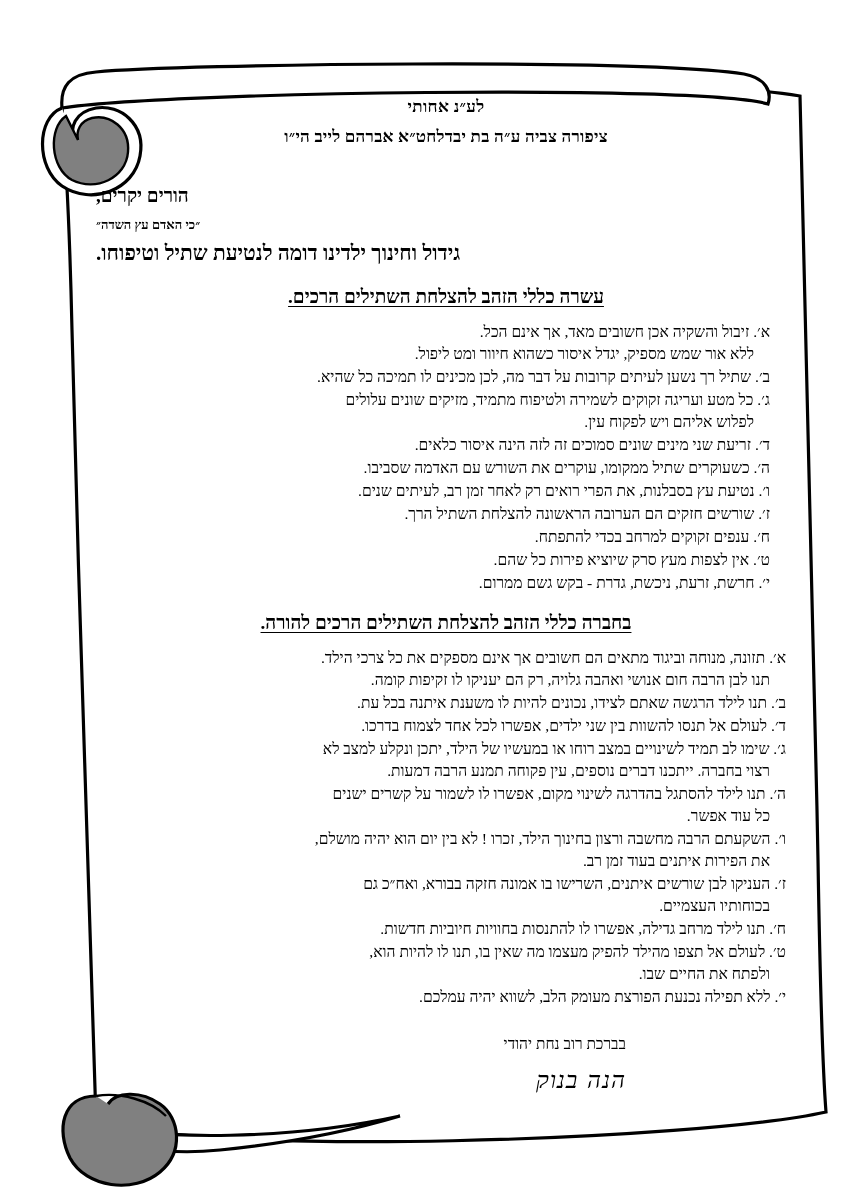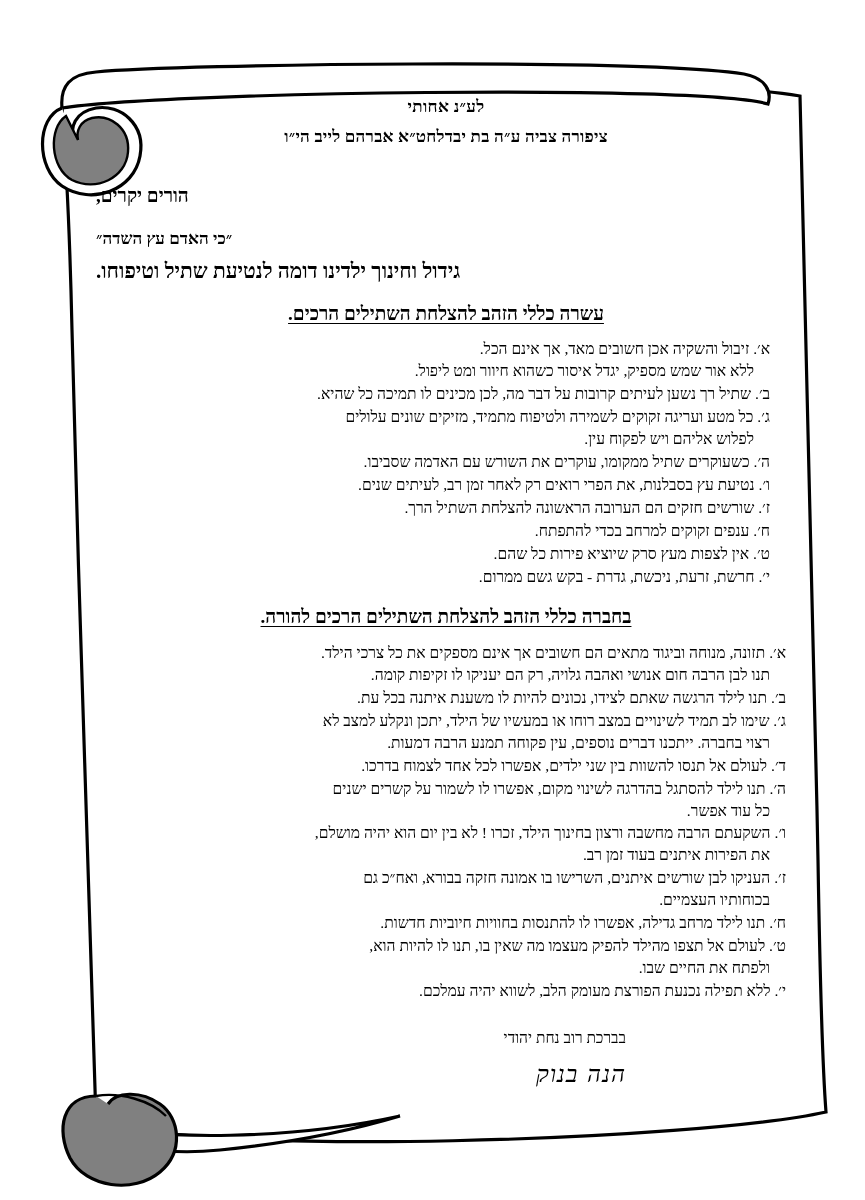--- a/index.html
+++ b/index.html
@@ -59,22 +59,22 @@
   .intro-block {
     margin-top: 34px;
     text-align: left;
   }
   .intro-title {
     font-weight: bold;
     font-size: 19px;
   }
   .intro-verse {
     font-weight: bold;
-    font-size: 17px;
-    margin-top: 20px;
+    font-size: 13px;
+    margin-top: 8px;
   }
   .intro-sub {
     font-weight: bold;
     font-size: 21px;
     margin-top: 6px;
   }
 
   .section-heading {
     font-weight: bold;
     font-size: 19px;
@@ -201,20 +201,24 @@
       <li>
         <span class="marker">ב׳.</span>
         <span>שתיל רך נשען לעיתים קרובות על דבר מה, לכן מכינים לו תמיכה כל שהיא.</span>
       </li>
       <li>
         <span class="marker">ג׳.</span>
         <span>כל מטע ועריגה זקוקים לשמירה ולטיפוח מתמיד, מזיקים שונים עלולים</span>
         <span class="cont">לפלוש אליהם ויש לפקוח עין.</span>
       </li>
       <li>
+        <span class="marker">ד׳.</span>
+        <span>זריעת שני מינים שונים סמוכים זה לזה הינה איסור כלאים.</span>
+      </li>
+      <li>
         <span class="marker">ה׳.</span>
         <span>כשעוקרים שתיל ממקומו, עוקרים את השורש עם האדמה שסביבו.</span>
       </li>
       <li>
         <span class="marker">ו׳.</span>
         <span>נטיעת עץ בסבלנות, את הפרי רואים רק לאחר זמן רב, לעיתים שנים.</span>
       </li>
       <li>
         <span class="marker">ז׳.</span>
         <span>שורשים חזקים הם הערובה הראשונה להצלחת השתיל הרך.</span>
@@ -239,27 +243,27 @@
       <li>
         <span class="marker">א׳.</span>
         <span>תזונה, מנוחה וביגוד מתאים הם חשובים אך אינם מספקים את כל צרכי הילד.</span>
         <span class="cont">תנו לבן הרבה חום אנושי ואהבה גלויה, רק הם יעניקו לו זקיפות קומה.</span>
       </li>
       <li>
         <span class="marker">ב׳.</span>
         <span>תנו לילד הרגשה שאתם לצידו, נכונים להיות לו משענת איתנה בכל עת.</span>
       </li>
       <li>
+        <span class="marker">ד׳.</span>
+        <span>לעולם אל תנסו להשוות בין שני ילדים, אפשרו לכל אחד לצמוח בדרכו.</span>
+      </li>
+      <li>
         <span class="marker">ג׳.</span>
         <span>שימו לב תמיד לשינויים במצב רוחו או במעשיו של הילד, יתכן ונקלע למצב לא</span>
         <span class="cont">רצוי בחברה. ייתכנו דברים נוספים, עין פקוחה תמנע הרבה דמעות.</span>
-      </li>
-      <li>
-        <span class="marker">ד׳.</span>
-        <span>לעולם אל תנסו להשוות בין שני ילדים, אפשרו לכל אחד לצמוח בדרכו.</span>
       </li>
       <li>
         <span class="marker">ה׳.</span>
         <span>תנו לילד להסתגל בהדרגה לשינוי מקום, אפשרו לו לשמור על קשרים ישנים</span>
         <span class="cont">כל עוד אפשר.</span>
       </li>
       <li>
         <span class="marker">ו׳.</span>
         <span>השקעתם הרבה מחשבה ורצון בחינוך הילד, זכרו ! לא בין יום הוא יהיה מושלם,</span>
         <span class="cont">את הפירות איתנים בעוד זמן רב.</span>

